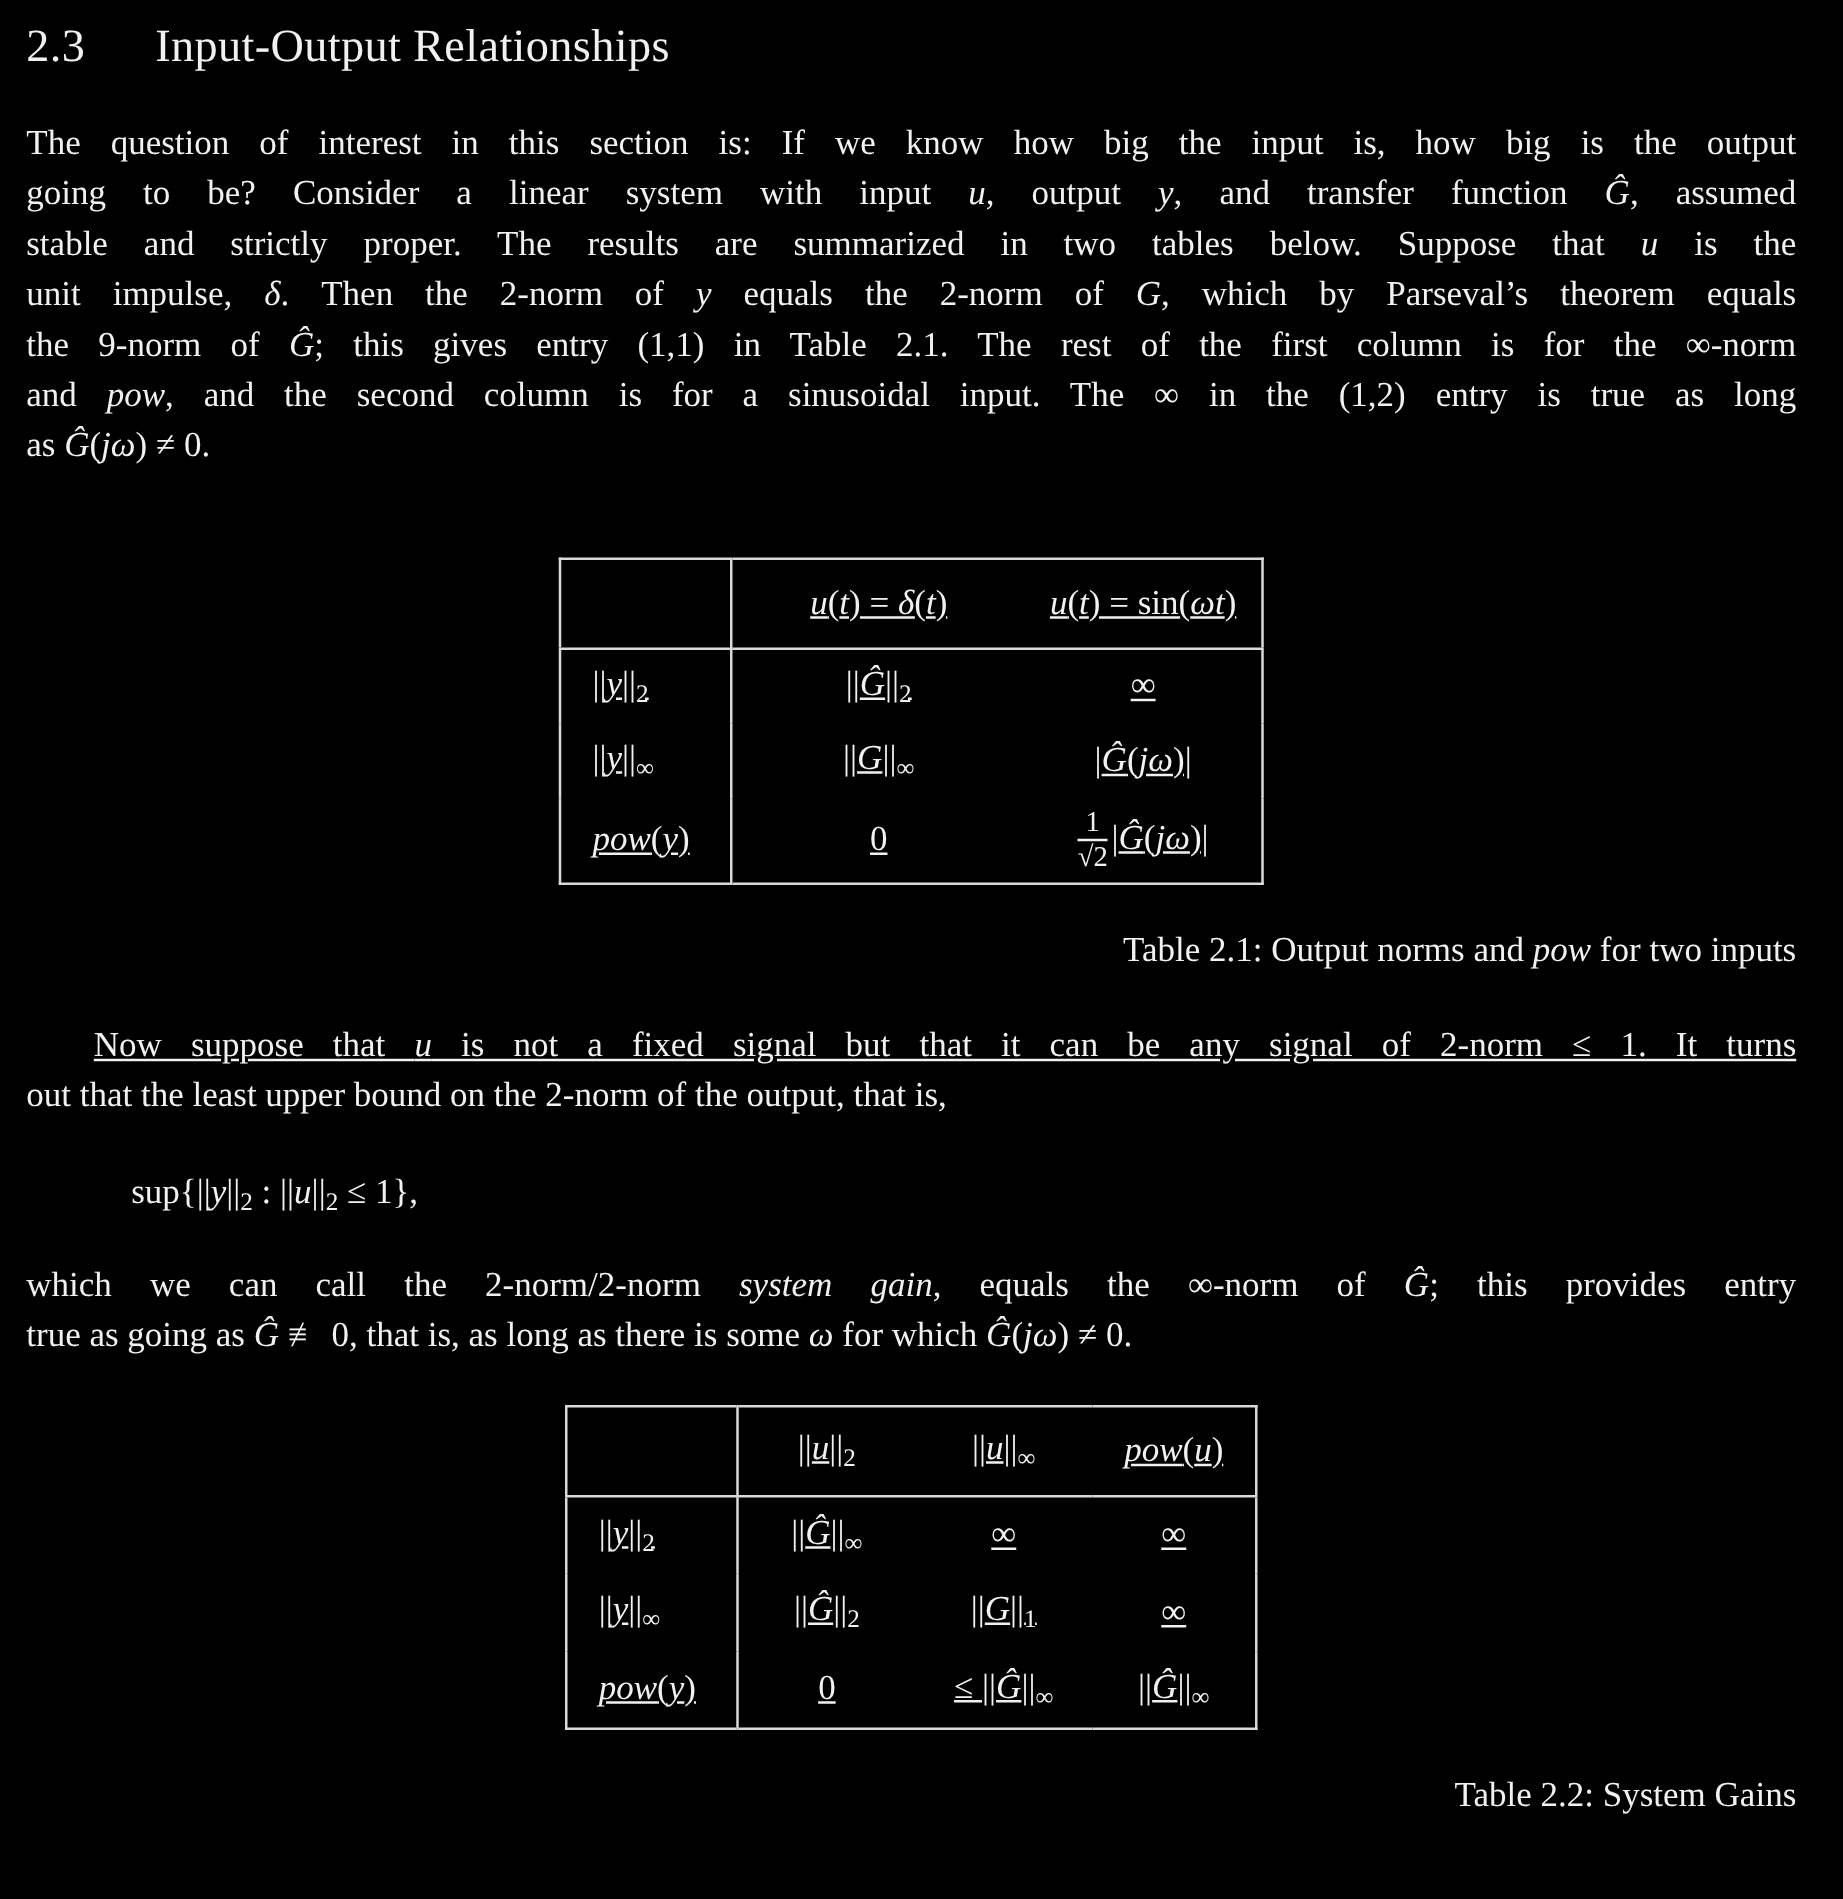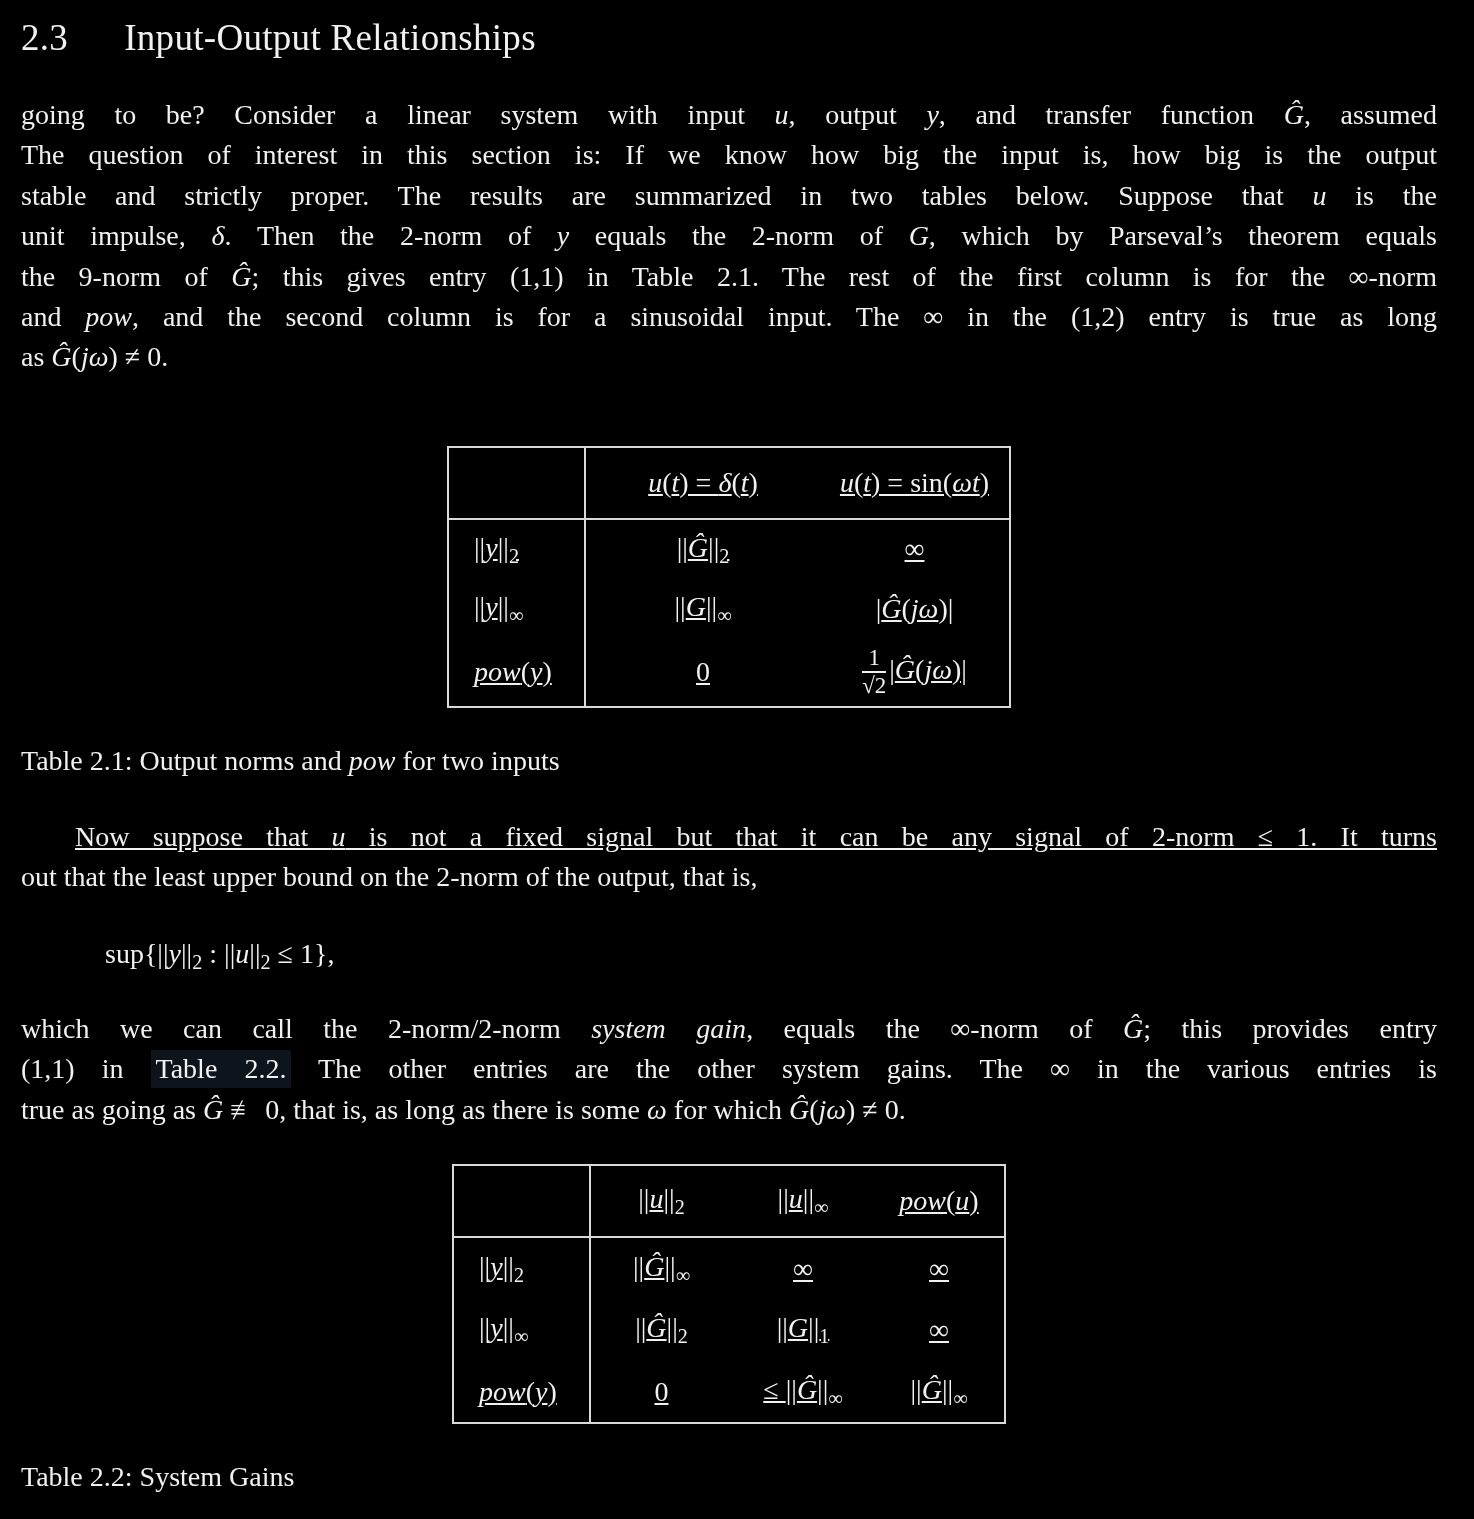--- a/index.html
+++ b/index.html
@@ -69,21 +69,21 @@
   #table1 td:nth-child(3) { width: 190px; }
   #table1 tbody td { height: 60px; }
 
   #table2 { margin-top: 34px; }
   #table2 td:nth-child(1) { width: 137px; }
   #table2 td:nth-child(2) { width: 142px; }
   #table2 td:nth-child(3) { width: 142px; }
   #table2 td:nth-child(4) { width: 131px; }
   #table2 tbody td { height: 62px; }
 
-  .caption { text-align: left; margin-top: 36px; line-height: 34px; }
+  .caption { text-align: right; margin-top: 36px; line-height: 34px; }
 
   .frac {
     display: inline-flex;
     flex-direction: column;
     align-items: stretch;
     text-align: center;
     vertical-align: middle;
     font-size: 0.82em;
     line-height: 1.15;
     margin-right: 3px;
@@ -91,22 +91,22 @@
   .frac .den { border-top: 2px solid var(--fg); }
 </style>
 </head>
 <body>
 
 <h1>
   <span class="secnum">2.3</span><span>Input-Output Relationships</span>
 </h1>
 
 <div class="para" id="para1">
+    <div class="tline"><span>The question of interest in this section is: If we know how big the input is, how big is the output</span></div>
     <div class="tline"><span>going to be? Consider a linear system with input </span><span class="it">u</span><span>, output </span><span class="it">y</span><span>, and transfer function </span><span class="it">Ĝ</span><span>, assumed</span></div>
-    <div class="tline"><span>The question of interest in this section is: If we know how big the input is, how big is the output</span></div>
     <div class="tline"><span>stable and strictly proper. The results are summarized in two tables below. Suppose that </span><span class="it">u</span><span> is the</span></div>
     <div class="tline"><span>unit impulse, </span><span class="it">δ</span><span>. Then the 2-norm of </span><span class="it">y</span><span> equals the 2-norm of </span><span class="it">G</span><span>, which by Parseval’s theorem equals</span></div>
     <div class="tline"><span>the 9-norm of </span><span class="it">Ĝ</span><span>; this gives entry (1,1) in Table 2.1. The rest of the first column is for the ∞-norm</span></div>
     <div class="tline"><span>and </span><span class="it">pow</span><span>, and the second column is for a sinusoidal input. The ∞ in the (1,2) entry is true as long</span></div>
     <div class="tline last"><span>as </span><span class="it">Ĝ</span><span>(</span><span class="it">jω</span><span>) ≠ 0.</span></div>
   </div>
 
 <table class="mtable" id="table1">
     <thead>
       <tr>
@@ -141,21 +141,20 @@
 
 <div class="para" id="para2">
     <div class="tline"><span>Now suppose that </span><span class="it">u</span><span> is not a fixed signal but that it can be any signal of 2-norm ≤ 1. It turns</span></div>
     <div class="tline last"><span>out that the least upper bound on the 2-norm of the output, that is,</span></div>
   </div>
 
 <div class="equation"><span>sup{</span><span>||</span><span class="it">y</span><span>||</span><span class="sub">2</span><span> : </span><span>||</span><span class="it">u</span><span>||</span><span class="sub">2</span><span> ≤ 1},</span></div>
 
 <div class="para" id="para3">
     <div class="tline"><span>which we can call the 2-norm/2-norm </span><span class="it">system gain</span><span>, equals the ∞-norm of </span><span class="it">Ĝ</span><span>; this provides entry</span></div>
-    <div class="tline"><span>(1,1) in </span><span class="hl">Table 2.2.</span><span> The other entries are the other system gains. The ∞ in the various entries is</span></div>
     <div class="tline last"><span>true as going as </span><span class="it">Ĝ</span><span> ≢ 0, that is, as long as there is some </span><span class="it">ω</span><span> for which </span><span class="it">Ĝ</span><span>(</span><span class="it">jω</span><span>) ≠ 0.</span></div>
   </div>
 
 <table class="mtable" id="table2">
     <thead>
       <tr>
         <td></td>
         <td><span>||</span><span class="it">u</span><span>||</span><span class="sub">2</span></td>
         <td><span>||</span><span class="it">u</span><span>||</span><span class="sub">∞</span></td>
         <td><span class="it">pow</span><span>(</span><span class="it">u</span><span>)</span></td>

